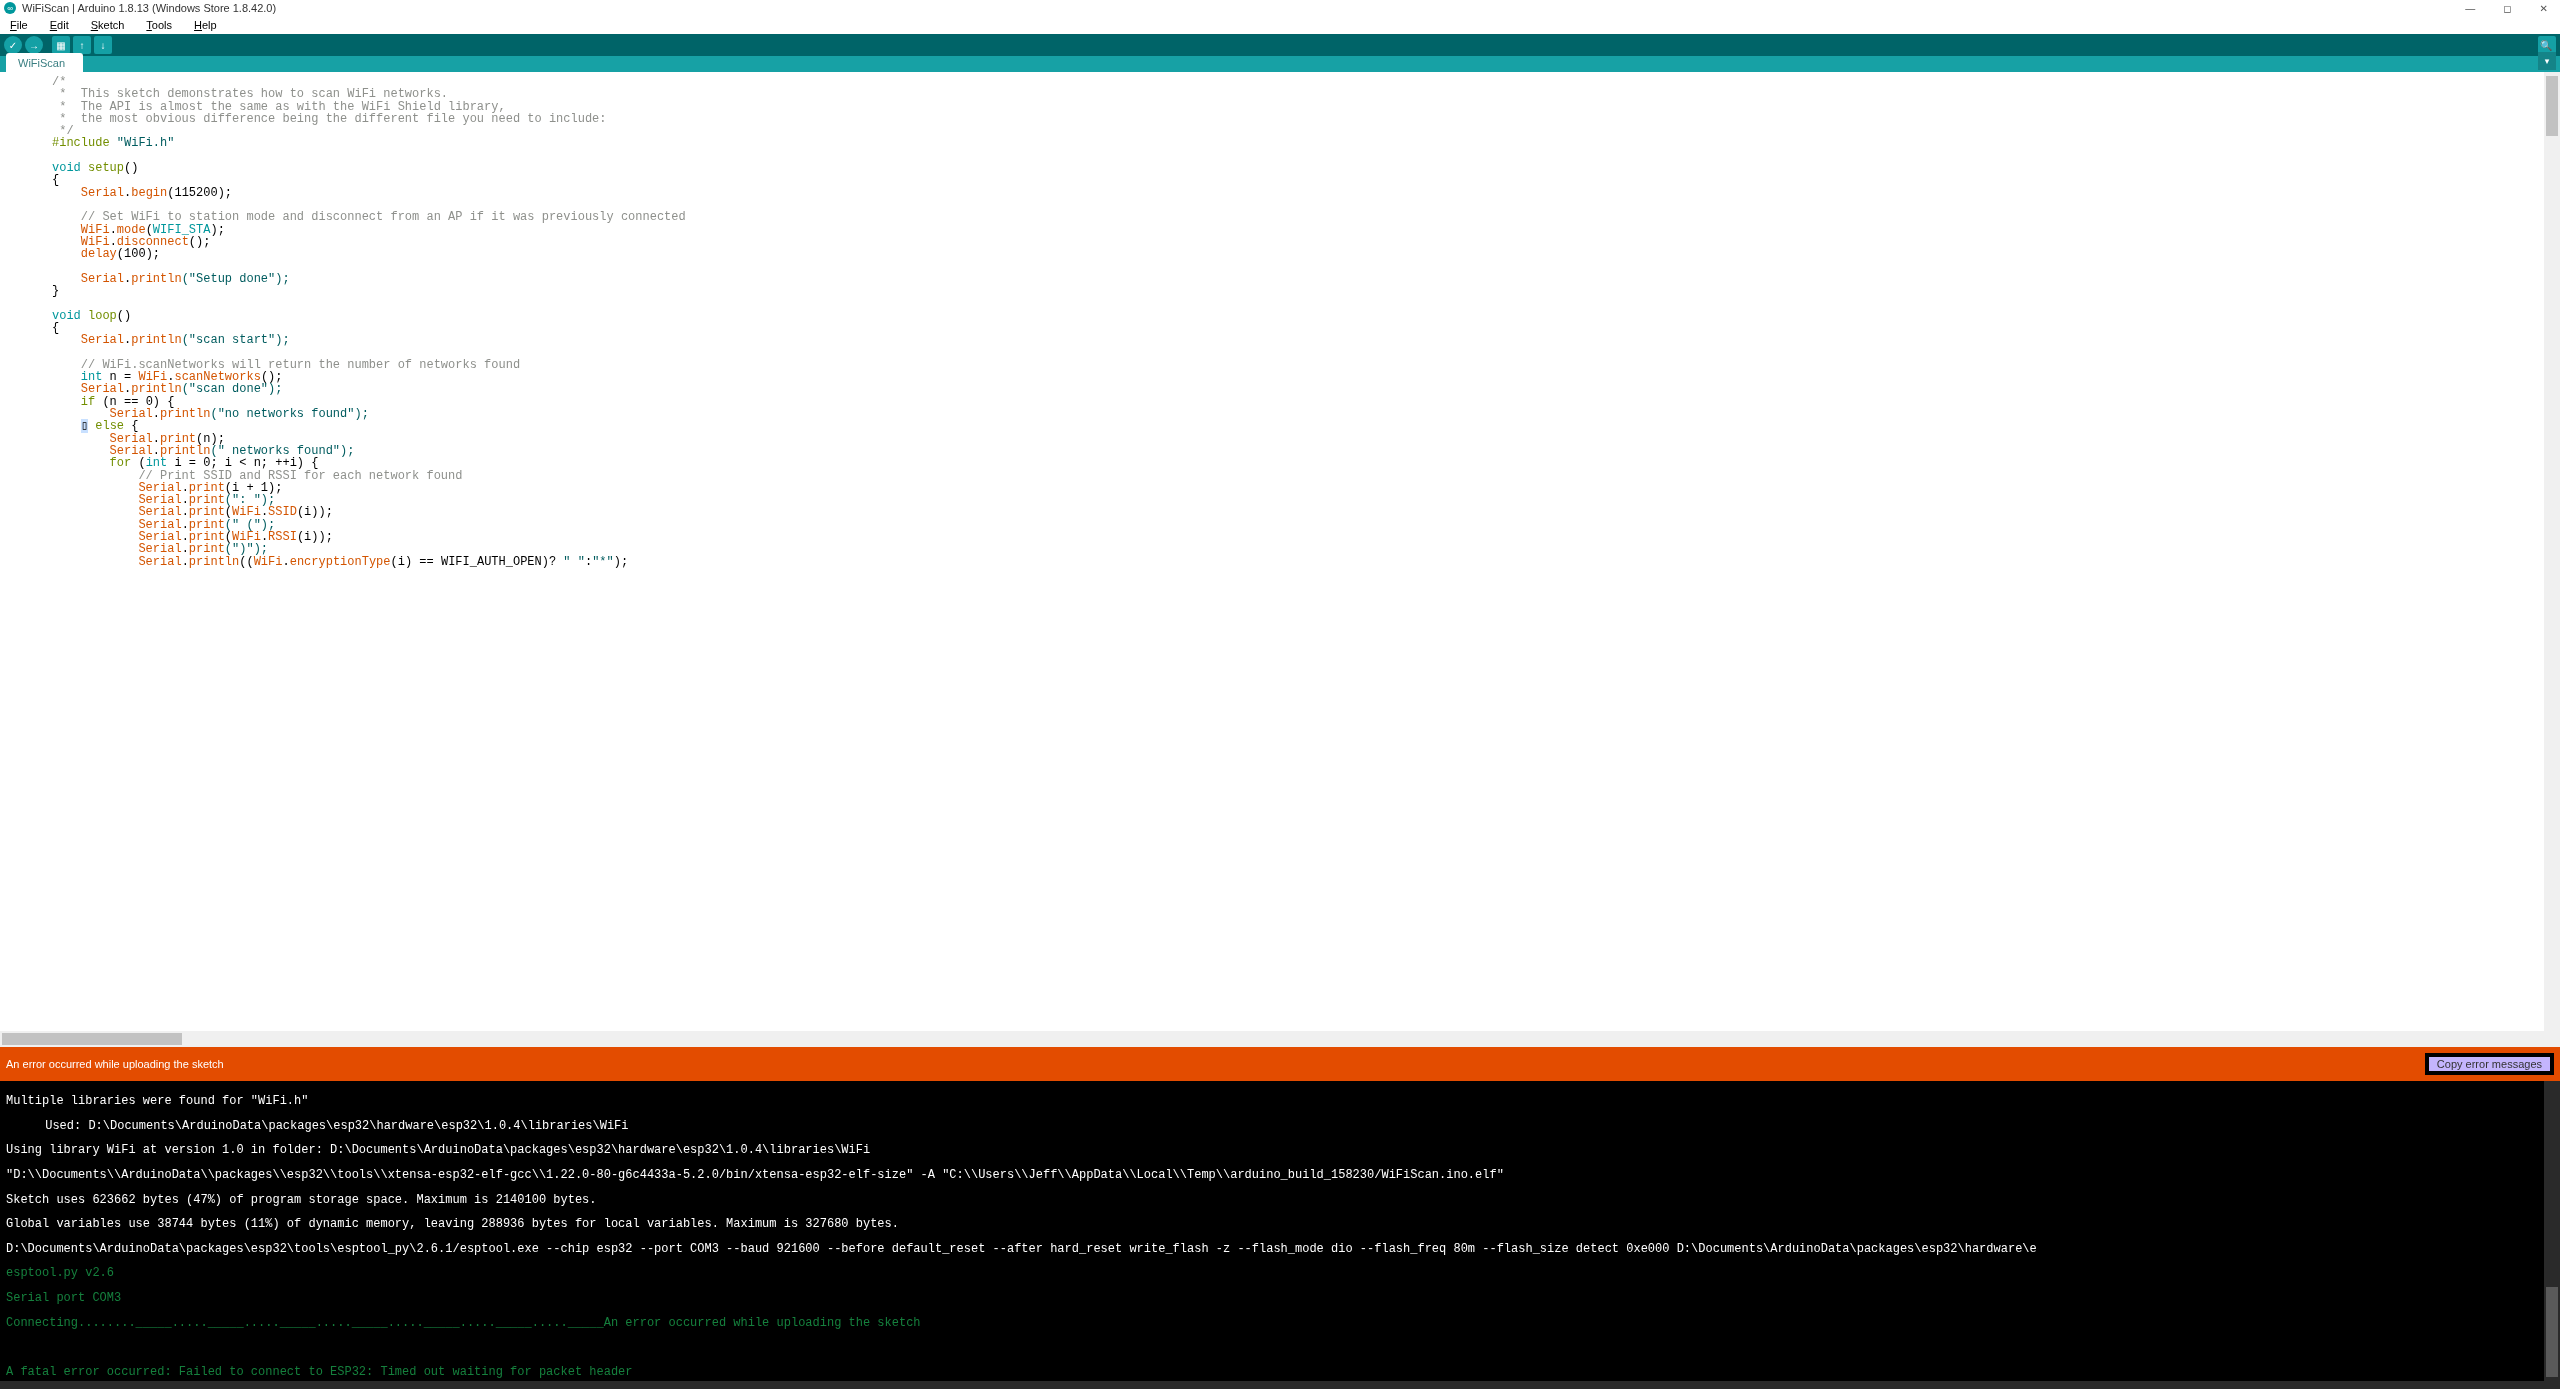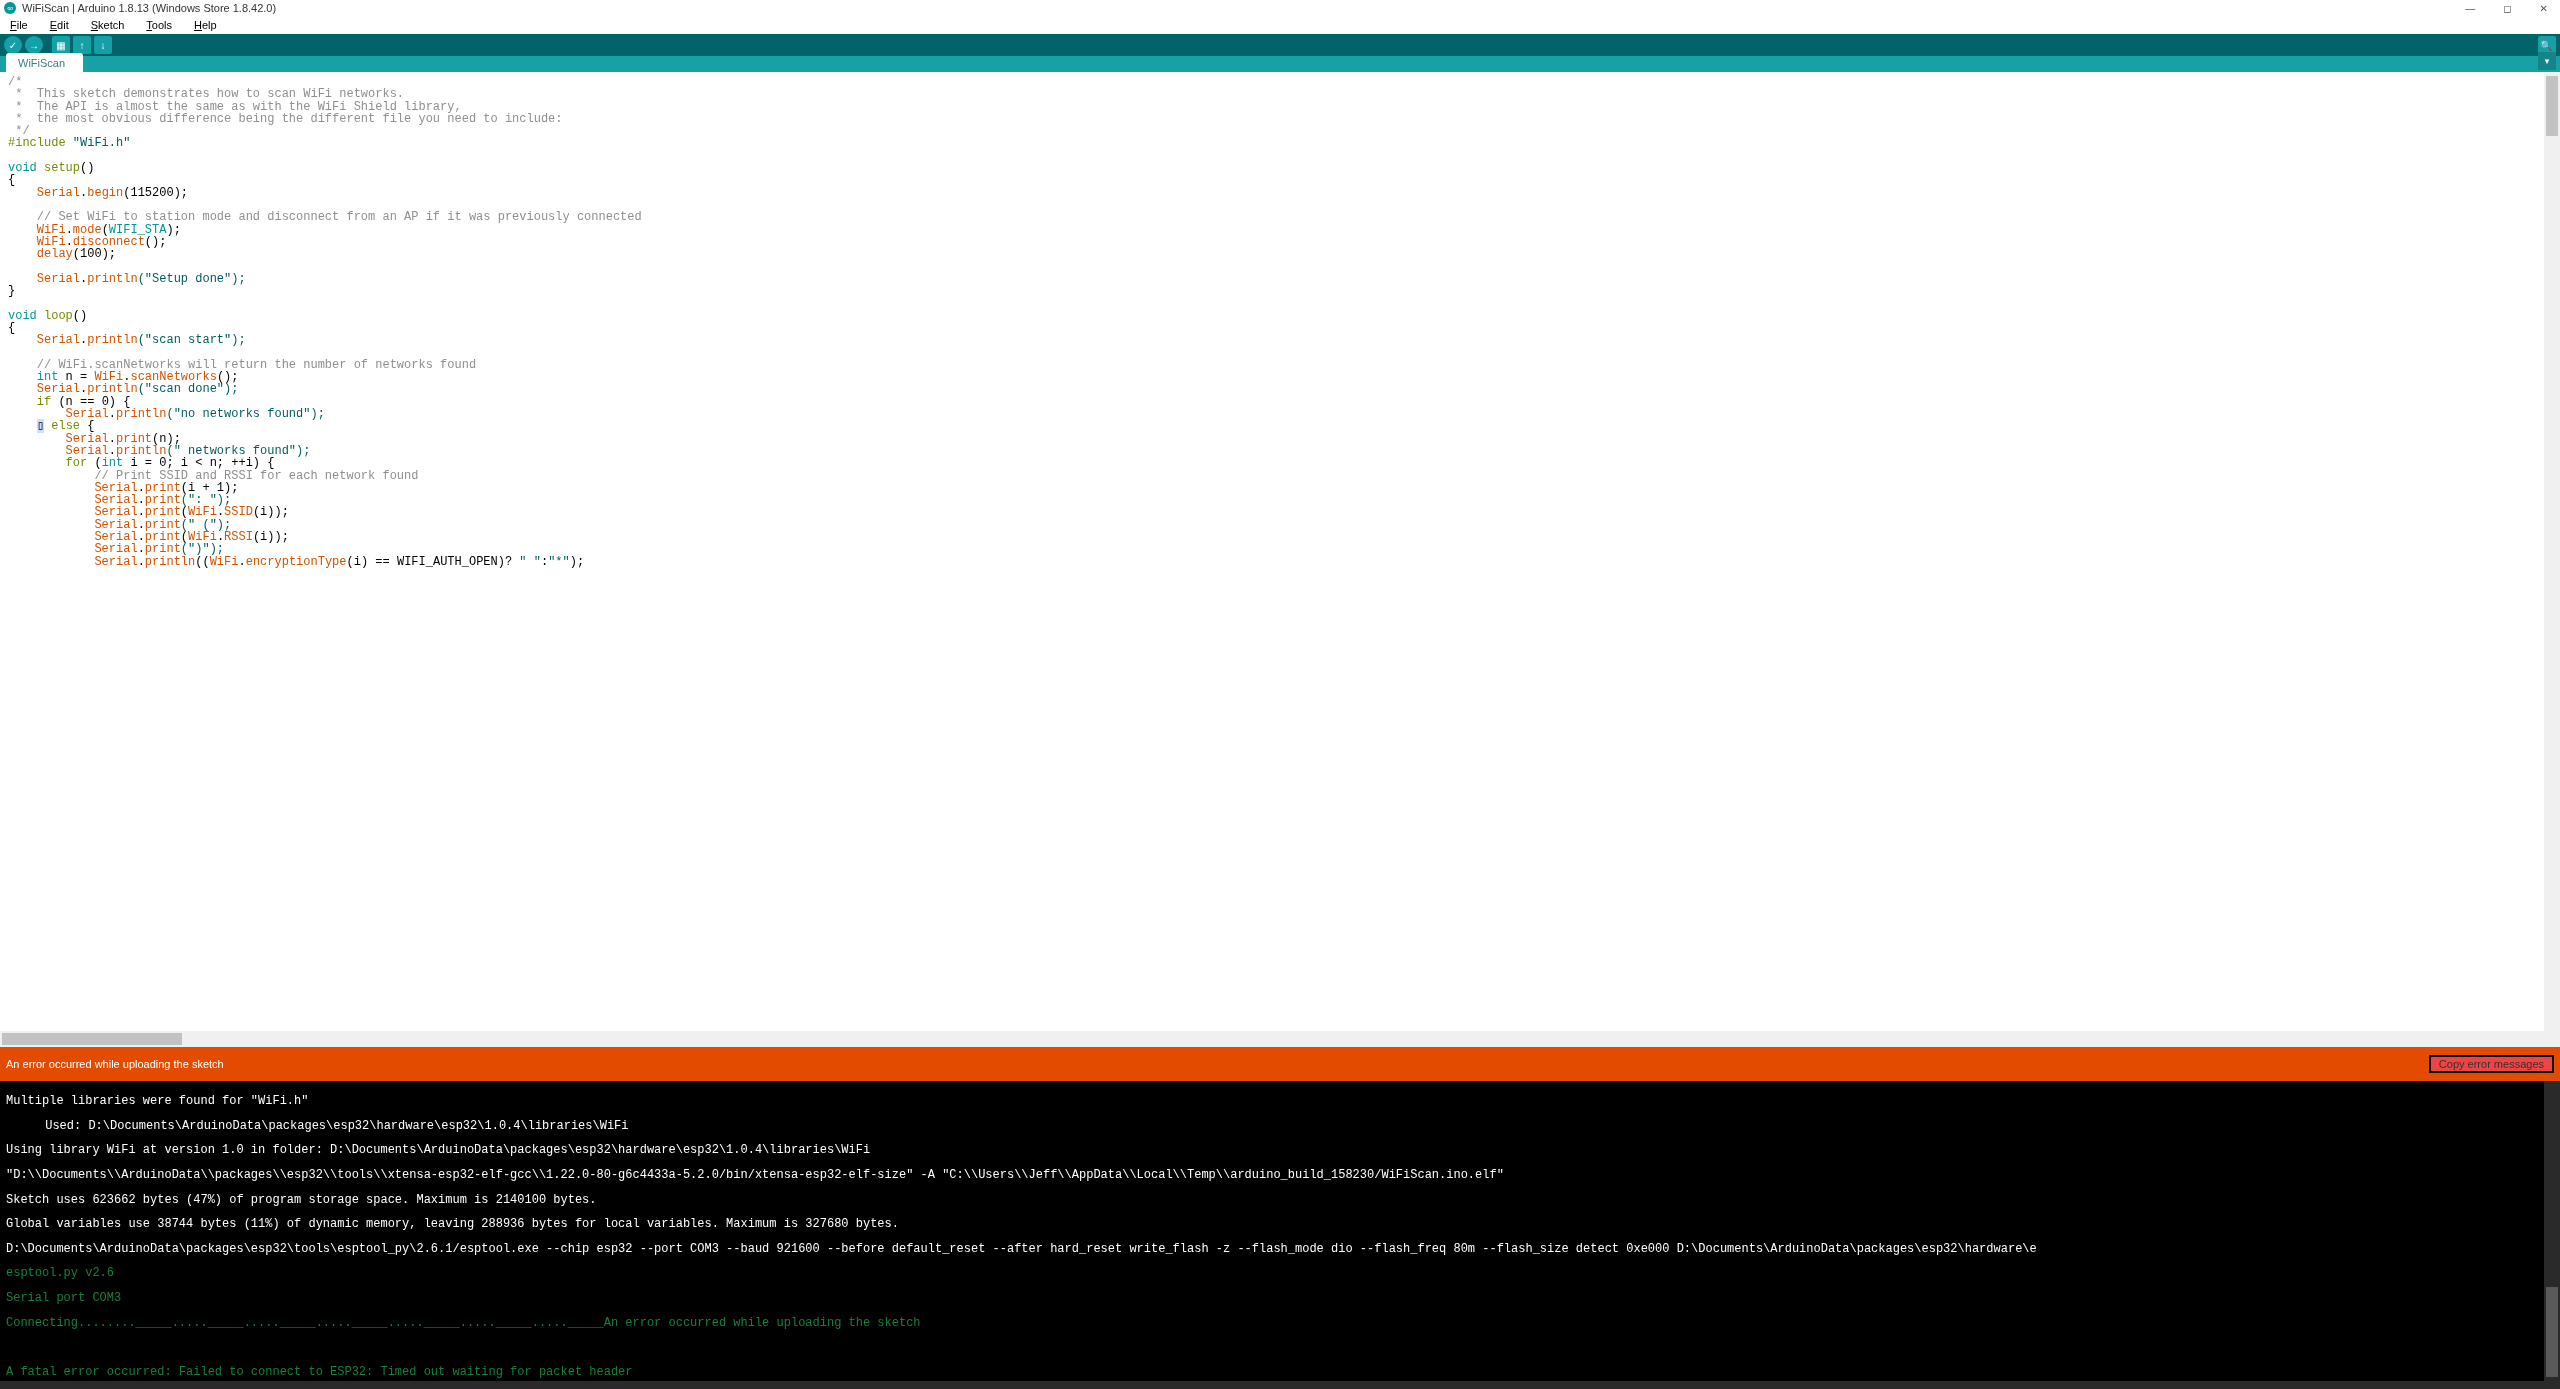--- a/index.html
+++ b/index.html
@@ -17,35 +17,35 @@
 .toolbar .tb-btn { width: 18px; height: 18px; background: #14a0a5; border-radius: 50%; margin-right: 3px; display: inline-flex; align-items: center; justify-content: center; color: #fff; font-size: 10px; cursor: pointer; }
 .toolbar .tb-btn.sq { border-radius: 2px; }
 .toolbar .spacer { flex: 1; }
 .toolbar .serial-monitor { width: 18px; height: 18px; background: #14a0a5; border-radius: 2px; display: inline-flex; align-items: center; justify-content: center; color:#fff; font-size:10px; cursor:pointer; }
 
 .tab-strip { height: 16px; background: #17a1a5; display: flex; align-items: flex-end; padding-left: 6px; }
 .tab { background: #fff; color: #3b7f82; padding: 4px 18px 3px 12px; font-size: 11px; border-top-left-radius: 3px; border-top-right-radius: 3px; margin-top: 3px; }
 .tab-strip .tab-menu { margin-left: auto; width: 18px; height: 18px; background: #148488; color:#fff; display:flex; align-items:center; justify-content:center; margin-right:4px; margin-bottom:2px; font-size:9px; cursor:pointer; }
 
 .editor { position: relative; height: 975px; background: #fff; overflow: hidden; }
-.editor pre { font-family: Consolas, "Courier New", monospace; font-size: 12px; line-height: 12.3px; padding: 4px 8px; white-space: pre; }
+.editor pre { font-family: Consolas, "Courier New", monospace; font-size: 12px; line-height: 12.3px; padding: 4px 8px; white-space: pre; margin-left: 44px; }
 .editor .vscroll { position:absolute; right:0; top:0; width:16px; height:100%; background:#f0f0f0; }
 .editor .vscroll .thumb { position:absolute; left:2px; top:4px; width:12px; height:60px; background:#c2c2c2; }
 .editor .hscroll { position:absolute; left:0; bottom:0; right:16px; height:16px; background:#f0f0f0; }
 .editor .hscroll .thumb { position:absolute; left:2px; top:2px; height:12px; width:180px; background:#c2c2c2; }
 
 .code-c { color:#8e908c; } 
 .code-kb { color:#728e00; } 
 .code-f { color:#d35400; } 
 .code-t { color:#00979c; } 
 .code-s { color:#005c5f; } 
 .code-m { color:#00979c; } 
 
 .status-bar { height: 34px; background: #e34c00; color: #fff; display: flex; align-items: center; padding: 0 6px; font-size: 11px; }
-.status-bar .copy-btn { margin-left: auto; background: #ef4444; color: #333; border: 2px solid #000000; padding: 1px 8px; font-size: 11px; cursor: pointer; }
+.status-bar .copy-btn { margin-left: auto; background: #c4b5fd; color: #333; border: 4px solid #000000; padding: 1px 8px; font-size: 11px; cursor: pointer; }
 
 .console { height: 316px; background: #000; color: #fff; font-family: Consolas, "Courier New", monospace; font-size: 12px; line-height: 12.3px; padding: 2px 6px; overflow: hidden; position: relative; white-space: pre; }
 .console .cscroll { position:absolute; right:0; top:0; width:16px; height:100%; background:#2a2a2a; }
 .console .cscroll .thumb { position:absolute; left:2px; bottom:20px; width:12px; height:90px; background:#5a5a5a; }
 .console .chscroll { position:absolute; left:0; bottom:0; right:16px; height:16px; background:#2a2a2a; }
 .console .err { color:#15803d; }
 </style>
 </head>
 <body>
 

